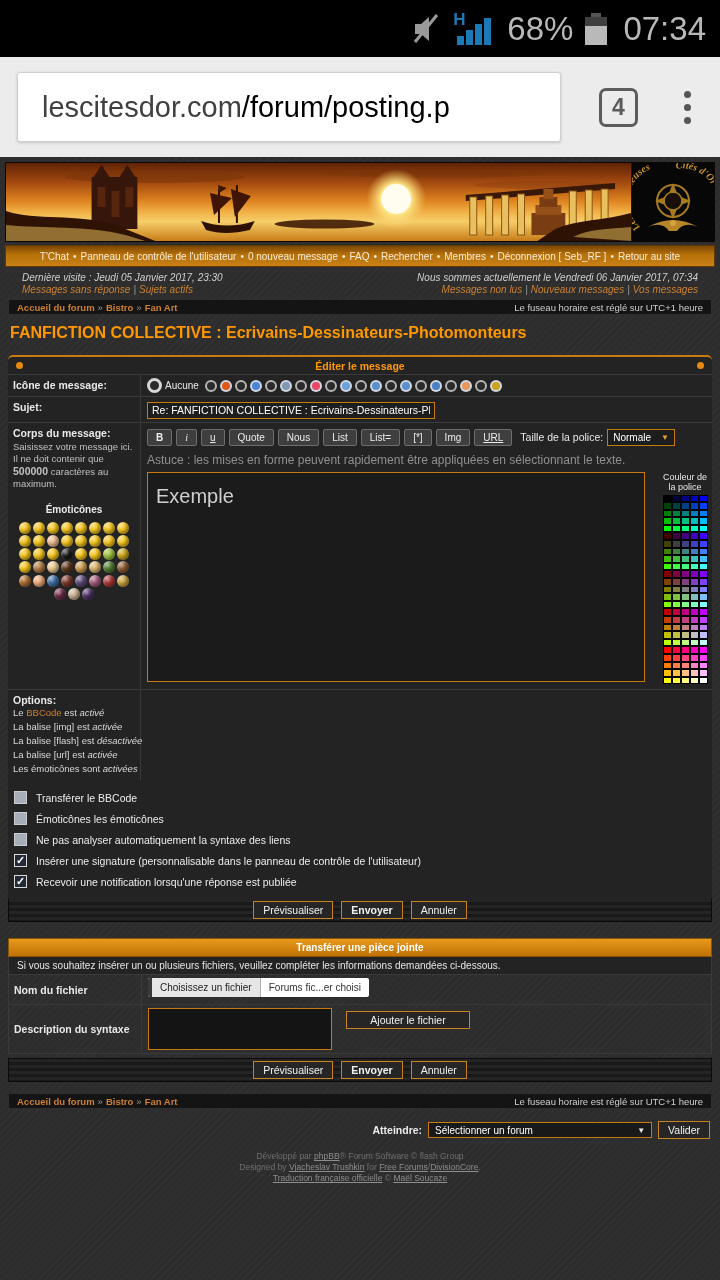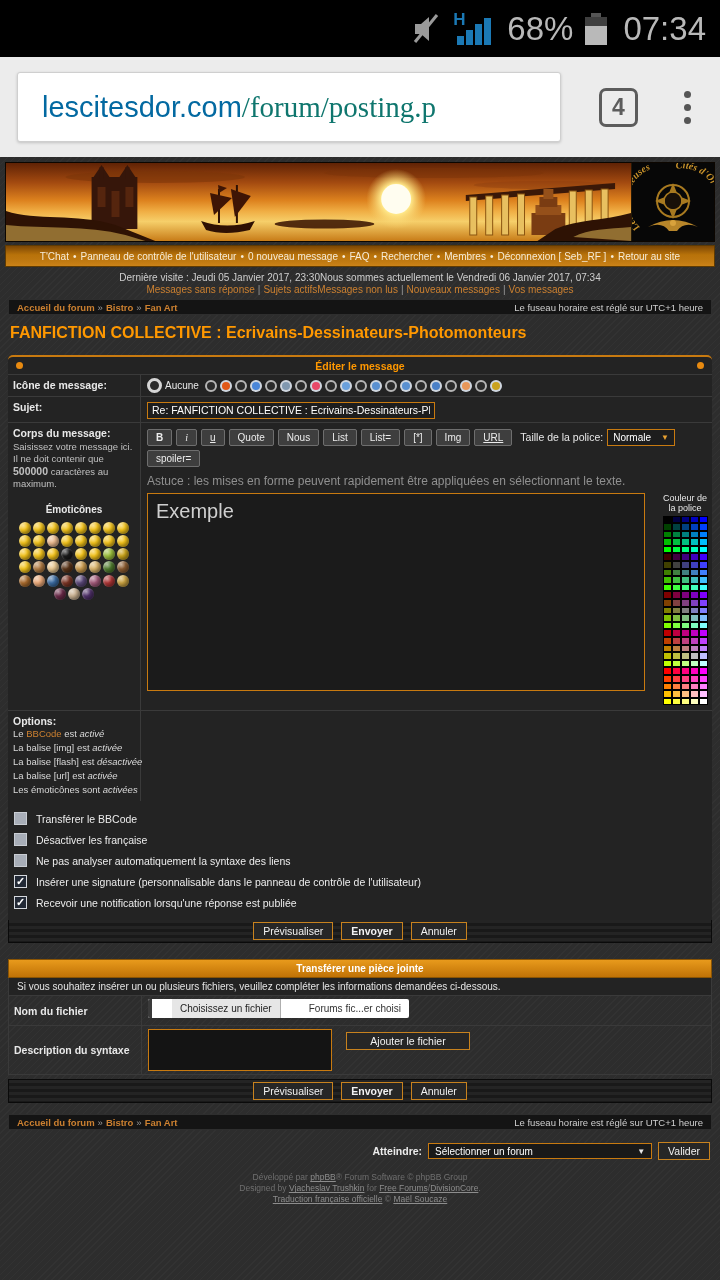--- a/index.html
+++ b/index.html
@@ -12,40 +12,40 @@
   .signal .h{color:#1b79b5;font-weight:bold;font-size:17px;position:absolute;top:-2px;left:-4px;}
   .signal .bar{width:7px;background:#1b79b5;}
   .battery{width:22px;height:32px;position:relative;margin-left:-4px;}
   .battery .cap{width:10px;height:4px;background:#555;margin:0 auto;}
   .battery .body{width:22px;height:28px;background:#b9b9b9;}
   .battery .level{width:22px;height:9px;background:#3f3f3f;}
 
   
   .chrome{height:100px;background:#ececec;display:flex;align-items:center;}
   .url-box{margin-left:17px;width:518px;height:68px;background:#fff;border:1px solid #cfcfcf;border-radius:3px;box-shadow:0 1px 3px rgba(0,0,0,.18);display:flex;align-items:center;padding-left:24px;font-size:29px;white-space:nowrap;overflow:hidden;}
-  .url-domain{color:#0369a1;}
-  .url-path{color:#0f766e;font-family:Liberation Serif, serif;}
+  .url-domain{color:#404040;}
+  .url-path{color:#000000;}
   .tab-box{margin-left:38px;width:33px;height:33px;border:3px solid #5c5c5c;border-radius:7px;color:#5c5c5c;font-size:23px;font-weight:bold;display:flex;align-items:center;justify-content:center;}
   .menu-dots{margin-left:46px;display:flex;flex-direction:column;gap:6px;}
   .menu-dots i{width:7px;height:7px;border-radius:50%;background:#555;}
 
   
   .web{position:absolute;top:157px;left:0;width:720px;height:1123px;background-color:#2d2d2d;
        background-image:repeating-linear-gradient(135deg,rgba(255,255,255,.022) 0 1px,transparent 1px 5px);}
 
   .banner{margin:5px 5px 0;height:78px;display:flex;border:1px solid #0c0600;}
   .banner-art{flex:1;position:relative;overflow:hidden;}
   .banner-art svg{display:block;width:100%;height:100%;}
   .logo-box{width:82px;background:#070707;border-left:1px solid #241a08;}
   .logo-box svg{display:block;}
 
   .nav-bar{margin:3px 5px 0;height:20px;border:1px solid #5e3a02;background:linear-gradient(180deg,#7d4704 0%,#b9730a 45%,#d2892288 100%),linear-gradient(180deg,#8a4e04,#c47c0c);display:flex;align-items:center;justify-content:center;font-size:10px;color:#f6ecd9;}
   .nav-bar .sep{margin:0 4px;color:#f6ecd9;}
 
-  .inforow{margin:5px 10px 0;display:flex;justify-content:center;font-size:10px;color:#cfcfcf;}
+  .inforow{margin:5px 22px 0;display:flex;justify-content:space-between;font-size:10px;color:#cfcfcf;font-style:italic;}
   .inforow.links{margin-top:1px;}
   .olink{color:#cc8030;}
   .pipe{color:#9a9a9a;margin:0 3px;}
 
   .crumbbar{margin:4px 8px 0;height:14px;background:#141414;border:1px solid #2e2e2e;display:flex;justify-content:space-between;align-items:center;padding:0 8px;font-size:9.5px;}
   .crumbbar .crumb a,.crumb-link{color:#cc8030;font-weight:bold;}
   .crumb-sep{color:#9a9a9a;margin:0 3px;}
   .tz{color:#cfcfcf;}
 
   .page-title{margin:9px 0 0 10px;color:#ff9800;font-size:16px;font-weight:bold;}
@@ -78,21 +78,21 @@
   .toolbar{display:flex;align-items:center;gap:4px;margin-top:3px;flex-wrap:nowrap;}
   .bbbtn{background:#3e3e3e;border:1px solid #6e6e6e;border-radius:2px;color:#ececec;font-size:10px;padding:2px 8px;line-height:11px;white-space:nowrap;}
   .bbbtn.bold{font-weight:bold;} .bbbtn.italic{font-style:italic;font-family:"Liberation Serif",serif;} .bbbtn.underline{text-decoration:underline;}
   .fs-label{font-size:10.5px;margin-left:4px;white-space:nowrap;}
   .fselect{border:1px solid #c87a10;background:#1d1d1d;color:#fff;font-size:10px;padding:2px 5px;display:flex;align-items:center;gap:10px;}
   .fselect .arr{color:#e8a030;font-size:8px;}
   .spoiler-row{margin-top:4px;}
   .tip{margin-top:7px;font-size:12px;color:#909090;}
 
   .edit-zone{display:flex;margin-top:5px;}
-  .msg-area{width:480px;height:184px;background:#1b1b1b;border:1px solid #c87a10;padding:6px 8px;color:#cfcfcf;font-size:20px;}
+  .msg-area{width:480px;height:184px;background:#1b1b1b;border:1px solid #c87a10;padding:12px 8px;color:#cfcfcf;font-size:20px;}
   .palette-col{width:72px;text-align:center;font-size:9px;color:#e8e8e8;margin-left:4px;}
   .palette{display:inline-block;margin-top:3px;font-size:0;line-height:0;}
   .palette .prow{display:block;height:7.6px;}
   .pcell{display:inline-block;width:9px;height:7.6px;border:1px solid #000;box-sizing:border-box;}
 
   .opt-line{font-size:9.5px;color:#d8d8d8;line-height:14px;white-space:nowrap;}
   .opt-line .key{color:#cc8030;}
   .opt-line .state{font-style:italic;}
   .cbrow{display:flex;align-items:center;gap:9px;margin:5px 0 8px;}
   .cbox{width:13px;height:13px;box-sizing:border-box;}
@@ -104,21 +104,21 @@
           background:repeating-linear-gradient(180deg,#242424 0 3px,#191919 3px 6px);
           display:flex;align-items:center;justify-content:center;gap:8px;}
   .fbtn{background:#262626;border:1px solid #c8821e;color:#f2f2f2;font-size:10.5px;padding:2px 9px;line-height:12px;white-space:nowrap;}
   .fbtn.bold{font-weight:bold;}
 
   
   .attach{margin:3px 8px 0;}
   .attach-head{height:17px;background:linear-gradient(180deg,#e89a1c,#c07206);border:1px solid #8a5404;display:flex;align-items:center;justify-content:center;color:#fff;font-weight:bold;font-size:10px;margin-top:16px;}
   .attach-desc{background:#232323;border:1px solid #3a3a3a;border-top:none;padding:3px 8px;font-size:10px;color:#e4e4e4;}
   .attach .ftable{border:1px solid #3a3a3a;border-top:none;}
-  .filechip{display:inline-flex;align-items:center;height:19px;background:#fff;border-radius:2px;overflow:hidden;font-size:10px;gap:20px;}
+  .filechip{display:inline-flex;align-items:center;height:19px;background:#fff;border-radius:2px;overflow:hidden;font-size:10px;}
   .filechip .bar{width:4px;height:19px;background:#3a3a3a;}
   .filechip .btn{background:#e6e6e6;border-right:1px solid #aeaeae;padding:0 8px;color:#222;height:19px;display:flex;align-items:center;}
   .filechip .txt{padding:0 8px;color:#333;}
   .desc-zone{display:flex;align-items:flex-start;}
   .desc-area{width:182px;height:40px;background:#141414;border:1px solid #c87a10;}
   .addfile{margin-left:14px;margin-top:3px;width:104px;text-align:center;}
 
   
   .jumprow{margin-top:12px;display:flex;justify-content:flex-end;align-items:center;gap:6px;padding-right:10px;}
   .jumplabel{font-size:10.5px;font-weight:bold;color:#ececec;}
@@ -380,23 +380,20 @@
               <span class="bbbtn ">List=</span>
               <span class="bbbtn ">[*]</span>
               <span class="bbbtn ">Img</span>
               <span class="bbbtn underline">URL</span>
               <span class="fs-label">Taille de la police:</span>
               <span class="fselect">
                 <span>Normale</span>
                 <span class="arr">▼</span>
               </span>
             </div>
-          <div class="toolbar spoiler-row">
-            <span class="bbbtn">spoiler=</span>
-          </div>
           <div class="tip">Astuce : les mises en forme peuvent rapidement être appliquées en sélectionnant le texte.</div>
           <div class="edit-zone">
             <div class="msg-area">Exemple</div>
             <div class="palette-col">
               <div><span>Couleur de</span><br><span>la police</span></div>
               <div class="palette" id="palette"><span class="prow"><span class="pcell" style="background: rgb(0, 0, 0);"></span><span class="pcell" style="background: rgb(0, 0, 64);"></span><span class="pcell" style="background: rgb(0, 0, 128);"></span><span class="pcell" style="background: rgb(0, 0, 191);"></span><span class="pcell" style="background: rgb(0, 0, 255);"></span></span><span class="prow"><span class="pcell" style="background: rgb(0, 64, 0);"></span><span class="pcell" style="background: rgb(0, 64, 64);"></span><span class="pcell" style="background: rgb(0, 64, 128);"></span><span class="pcell" style="background: rgb(0, 64, 191);"></span><span class="pcell" style="background: rgb(0, 64, 255);"></span></span><span class="prow"><span class="pcell" style="background: rgb(0, 128, 0);"></span><span class="pcell" style="background: rgb(0, 128, 64);"></span><span class="pcell" style="background: rgb(0, 128, 128);"></span><span class="pcell" style="background: rgb(0, 128, 191);"></span><span class="pcell" style="background: rgb(0, 128, 255);"></span></span><span class="prow"><span class="pcell" style="background: rgb(0, 191, 0);"></span><span class="pcell" style="background: rgb(0, 191, 64);"></span><span class="pcell" style="background: rgb(0, 191, 128);"></span><span class="pcell" style="background: rgb(0, 191, 191);"></span><span class="pcell" style="background: rgb(0, 191, 255);"></span></span><span class="prow"><span class="pcell" style="background: rgb(0, 255, 0);"></span><span class="pcell" style="background: rgb(0, 255, 64);"></span><span class="pcell" style="background: rgb(0, 255, 128);"></span><span class="pcell" style="background: rgb(0, 255, 191);"></span><span class="pcell" style="background: rgb(0, 255, 255);"></span></span><span class="prow"><span class="pcell" style="background: rgb(64, 0, 0);"></span><span class="pcell" style="background: rgb(64, 0, 64);"></span><span class="pcell" style="background: rgb(64, 0, 128);"></span><span class="pcell" style="background: rgb(64, 0, 191);"></span><span class="pcell" style="background: rgb(64, 0, 255);"></span></span><span class="prow"><span class="pcell" style="background: rgb(64, 64, 0);"></span><span class="pcell" style="background: rgb(64, 64, 64);"></span><span class="pcell" style="background: rgb(64, 64, 128);"></span><span class="pcell" style="background: rgb(64, 64, 191);"></span><span class="pcell" style="background: rgb(64, 64, 255);"></span></span><span class="prow"><span class="pcell" style="background: rgb(64, 128, 0);"></span><span class="pcell" style="background: rgb(64, 128, 64);"></span><span class="pcell" style="background: rgb(64, 128, 128);"></span><span class="pcell" style="background: rgb(64, 128, 191);"></span><span class="pcell" style="background: rgb(64, 128, 255);"></span></span><span class="prow"><span class="pcell" style="background: rgb(64, 191, 0);"></span><span class="pcell" style="background: rgb(64, 191, 64);"></span><span class="pcell" style="background: rgb(64, 191, 128);"></span><span class="pcell" style="background: rgb(64, 191, 191);"></span><span class="pcell" style="background: rgb(64, 191, 255);"></span></span><span class="prow"><span class="pcell" style="background: rgb(64, 255, 0);"></span><span class="pcell" style="background: rgb(64, 255, 64);"></span><span class="pcell" style="background: rgb(64, 255, 128);"></span><span class="pcell" style="background: rgb(64, 255, 191);"></span><span class="pcell" style="background: rgb(64, 255, 255);"></span></span><span class="prow"><span class="pcell" style="background: rgb(128, 0, 0);"></span><span class="pcell" style="background: rgb(128, 0, 64);"></span><span class="pcell" style="background: rgb(128, 0, 128);"></span><span class="pcell" style="background: rgb(128, 0, 191);"></span><span class="pcell" style="background: rgb(128, 0, 255);"></span></span><span class="prow"><span class="pcell" style="background: rgb(128, 64, 0);"></span><span class="pcell" style="background: rgb(128, 64, 64);"></span><span class="pcell" style="background: rgb(128, 64, 128);"></span><span class="pcell" style="background: rgb(128, 64, 191);"></span><span class="pcell" style="background: rgb(128, 64, 255);"></span></span><span class="prow"><span class="pcell" style="background: rgb(128, 128, 0);"></span><span class="pcell" style="background: rgb(128, 128, 64);"></span><span class="pcell" style="background: rgb(128, 128, 128);"></span><span class="pcell" style="background: rgb(128, 128, 191);"></span><span class="pcell" style="background: rgb(128, 128, 255);"></span></span><span class="prow"><span class="pcell" style="background: rgb(128, 191, 0);"></span><span class="pcell" style="background: rgb(128, 191, 64);"></span><span class="pcell" style="background: rgb(128, 191, 128);"></span><span class="pcell" style="background: rgb(128, 191, 191);"></span><span class="pcell" style="background: rgb(128, 191, 255);"></span></span><span class="prow"><span class="pcell" style="background: rgb(128, 255, 0);"></span><span class="pcell" style="background: rgb(128, 255, 64);"></span><span class="pcell" style="background: rgb(128, 255, 128);"></span><span class="pcell" style="background: rgb(128, 255, 191);"></span><span class="pcell" style="background: rgb(128, 255, 255);"></span></span><span class="prow"><span class="pcell" style="background: rgb(191, 0, 0);"></span><span class="pcell" style="background: rgb(191, 0, 64);"></span><span class="pcell" style="background: rgb(191, 0, 128);"></span><span class="pcell" style="background: rgb(191, 0, 191);"></span><span class="pcell" style="background: rgb(191, 0, 255);"></span></span><span class="prow"><span class="pcell" style="background: rgb(191, 64, 0);"></span><span class="pcell" style="background: rgb(191, 64, 64);"></span><span class="pcell" style="background: rgb(191, 64, 128);"></span><span class="pcell" style="background: rgb(191, 64, 191);"></span><span class="pcell" style="background: rgb(191, 64, 255);"></span></span><span class="prow"><span class="pcell" style="background: rgb(191, 128, 0);"></span><span class="pcell" style="background: rgb(191, 128, 64);"></span><span class="pcell" style="background: rgb(191, 128, 128);"></span><span class="pcell" style="background: rgb(191, 128, 191);"></span><span class="pcell" style="background: rgb(191, 128, 255);"></span></span><span class="prow"><span class="pcell" style="background: rgb(191, 191, 0);"></span><span class="pcell" style="background: rgb(191, 191, 64);"></span><span class="pcell" style="background: rgb(191, 191, 128);"></span><span class="pcell" style="background: rgb(191, 191, 191);"></span><span class="pcell" style="background: rgb(191, 191, 255);"></span></span><span class="prow"><span class="pcell" style="background: rgb(191, 255, 0);"></span><span class="pcell" style="background: rgb(191, 255, 64);"></span><span class="pcell" style="background: rgb(191, 255, 128);"></span><span class="pcell" style="background: rgb(191, 255, 191);"></span><span class="pcell" style="background: rgb(191, 255, 255);"></span></span><span class="prow"><span class="pcell" style="background: rgb(255, 0, 0);"></span><span class="pcell" style="background: rgb(255, 0, 64);"></span><span class="pcell" style="background: rgb(255, 0, 128);"></span><span class="pcell" style="background: rgb(255, 0, 191);"></span><span class="pcell" style="background: rgb(255, 0, 255);"></span></span><span class="prow"><span class="pcell" style="background: rgb(255, 64, 0);"></span><span class="pcell" style="background: rgb(255, 64, 64);"></span><span class="pcell" style="background: rgb(255, 64, 128);"></span><span class="pcell" style="background: rgb(255, 64, 191);"></span><span class="pcell" style="background: rgb(255, 64, 255);"></span></span><span class="prow"><span class="pcell" style="background: rgb(255, 128, 0);"></span><span class="pcell" style="background: rgb(255, 128, 64);"></span><span class="pcell" style="background: rgb(255, 128, 128);"></span><span class="pcell" style="background: rgb(255, 128, 191);"></span><span class="pcell" style="background: rgb(255, 128, 255);"></span></span><span class="prow"><span class="pcell" style="background: rgb(255, 191, 0);"></span><span class="pcell" style="background: rgb(255, 191, 64);"></span><span class="pcell" style="background: rgb(255, 191, 128);"></span><span class="pcell" style="background: rgb(255, 191, 191);"></span><span class="pcell" style="background: rgb(255, 191, 255);"></span></span><span class="prow"><span class="pcell" style="background: rgb(255, 255, 0);"></span><span class="pcell" style="background: rgb(255, 255, 64);"></span><span class="pcell" style="background: rgb(255, 255, 128);"></span><span class="pcell" style="background: rgb(255, 255, 191);"></span><span class="pcell" style="background: rgb(255, 255, 255);"></span></span></div>
             </div>
           </div>
         </div>
       </div>
@@ -412,21 +409,21 @@
               <div class="opt-line">Les émoticônes sont <span class="state">activées</span></div>
             </div>
         </div>
         <div class="fcell" id="cb-list" style="padding-top:6px;">
             <div class="cbrow">
               <span class="cbox un"></span>
               <span class="cblabel">Transférer le BBCode</span>
             </div>
             <div class="cbrow">
               <span class="cbox un"></span>
-              <span class="cblabel">Désactiver les française</span>
+              <span class="cblabel">Émoticônes les émoticônes</span>
             </div>
             <div class="cbrow">
               <span class="cbox un"></span>
               <span class="cblabel">Ne pas analyser automatiquement la syntaxe des liens</span>
             </div>
             <div class="cbrow">
               <span class="cbox ck">✓</span>
               <span class="cblabel">Insérer une signature (personnalisable dans le panneau de contrôle de l'utilisateur)</span>
             </div>
             <div class="cbrow">
@@ -488,17 +485,17 @@
   <div class="jumprow">
     <span class="jumplabel">Atteindre:</span>
     <span class="jselect">
       <span>Sélectionner un forum</span>
       <span class="arr">▼</span>
     </span>
     <span class="fbtn">Valider</span>
   </div>
 
   <div class="credits" id="credits">
-      <div><span>Développé par </span><span class="u">phpBB</span><span>® Forum Software © phpBB Group</span></div>
+      <div><span>Développé par </span><span class="u">phpBB</span><span>® Forum Software © flash Group</span></div>
       <div><span>Designed by </span><span class="u">Vjacheslav Trushkin</span><span> for </span><span class="u">Free Forums</span><span>/</span><span class="u">DivisionCore</span><span>.</span></div>
       <div><span class="u">Traduction française officielle</span><span> © </span><span class="u">Maël Soucaze</span></div>
     </div>
 </div>
 
 </body></html>

